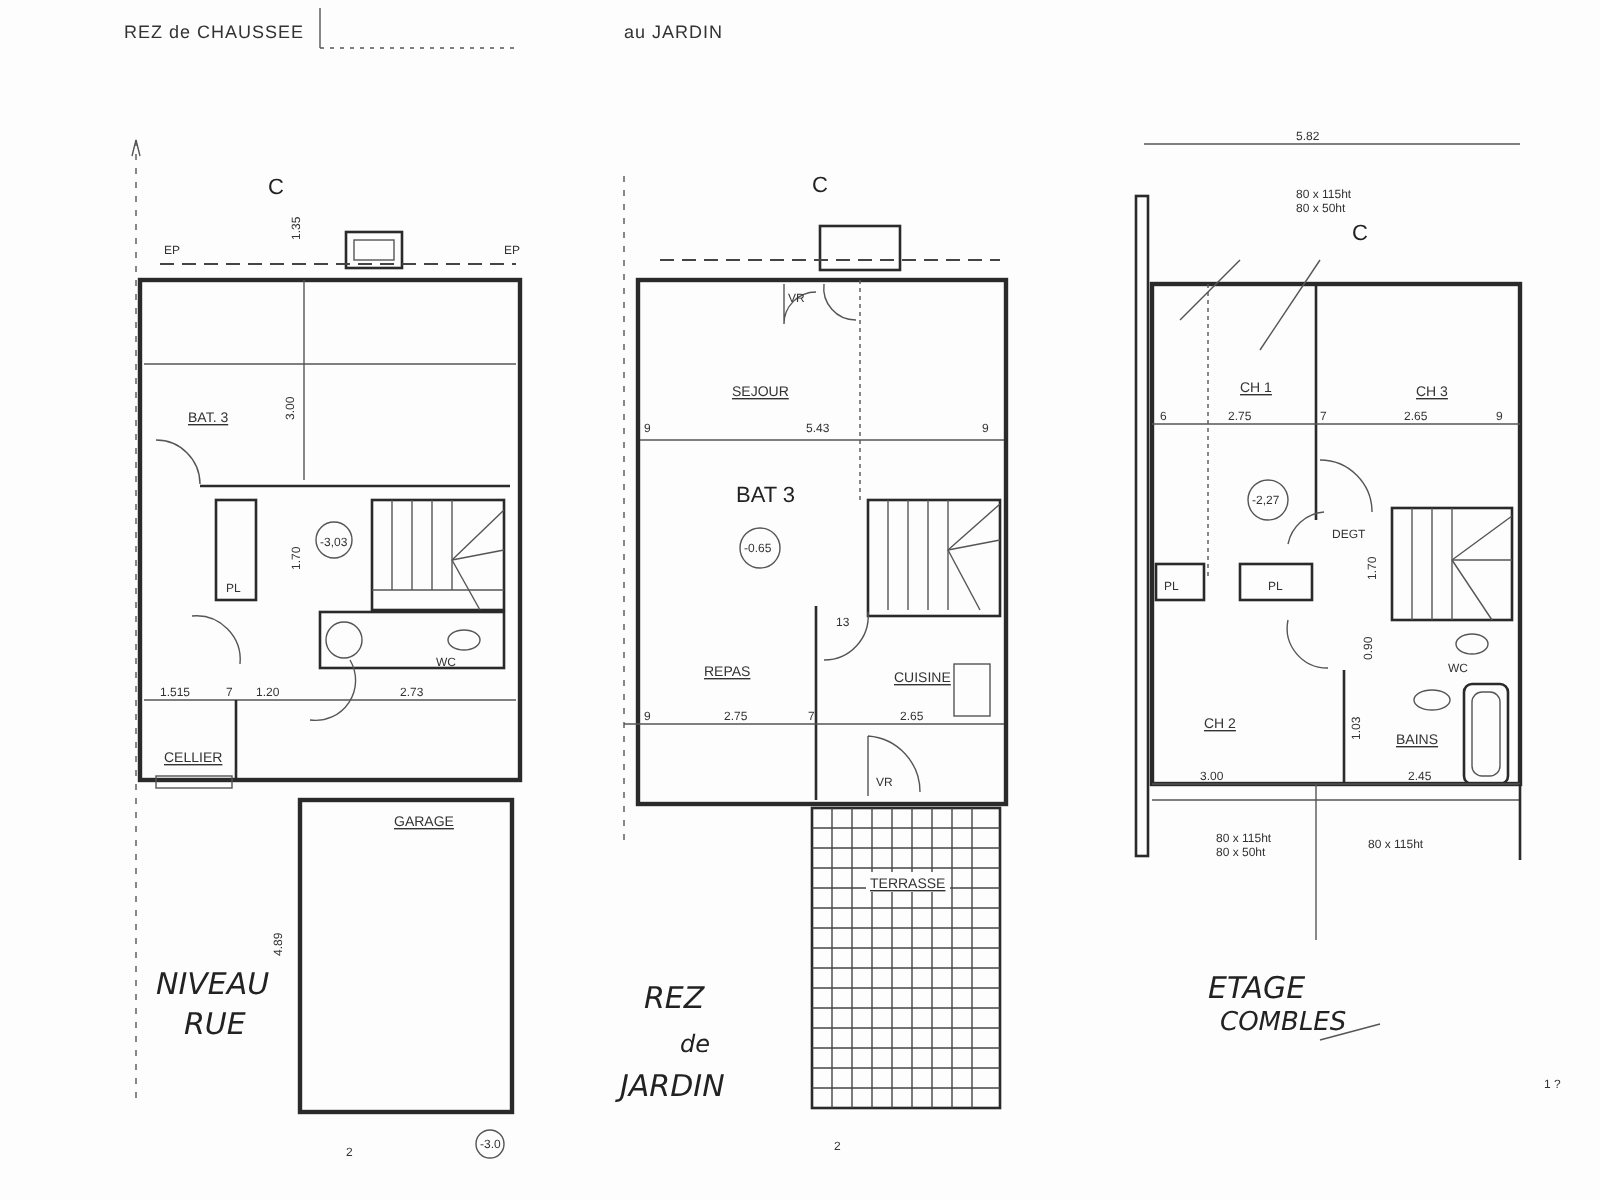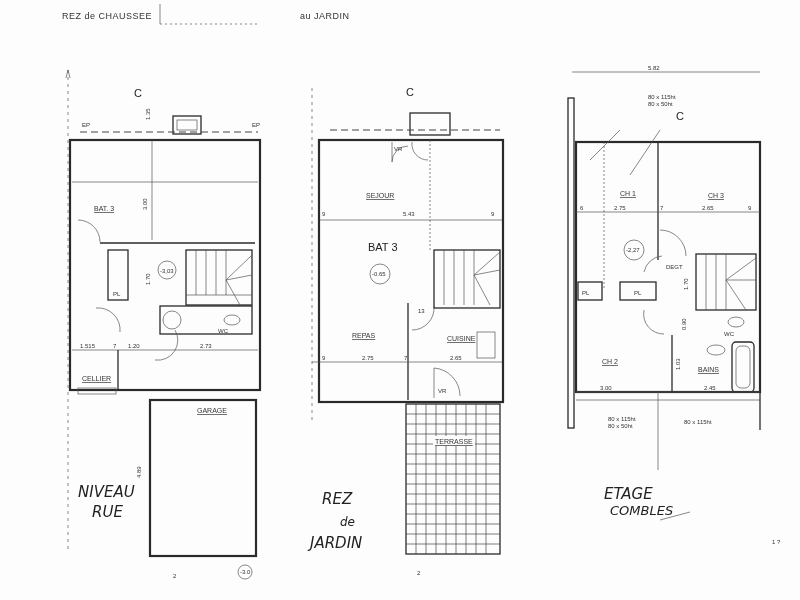--- a/index.html
+++ b/index.html
@@ -14,21 +14,21 @@
   .sm{font-family:"Liberation Sans",sans-serif;font-size:6px;fill:#333;}
   .big{font-family:"Liberation Sans",sans-serif;font-size:11px;fill:#222;}
   .hand{font-family:"DejaVu Sans",sans-serif;font-size:15px;fill:#222;font-style:italic;}
 </style>
 </head>
 <body>
 
 <div id="canvas">
 
   <div style="position:absolute;left:62px;top:11px;font-size:9px;color:#333;letter-spacing:0.5px;">REZ de CHAUSSEE</div>
-  <div style="position:absolute;left:300px;top:11px;font-size:9px;color:#333;letter-spacing:0.5px;">au JARDIN</div>
+  <div style="position:absolute;left:312px;top:11px;font-size:9px;color:#333;letter-spacing:0.5px;">au JARDIN</div>
 
   <svg width="800" height="600" viewBox="0 0 800 600">
 
     <line x1="160" y1="4" x2="160" y2="24" class="th"></line>
     <line x1="160" y1="24" x2="260" y2="24" class="th" stroke-dasharray="2 3"></line>
 
     <g>
       <line x1="68" y1="70" x2="68" y2="550" class="th" stroke-dasharray="3 4"></line>
       <polyline points="66,78 68,70 70,78" class="th"></polyline>
       <text x="134" y="97" class="big">C</text>

